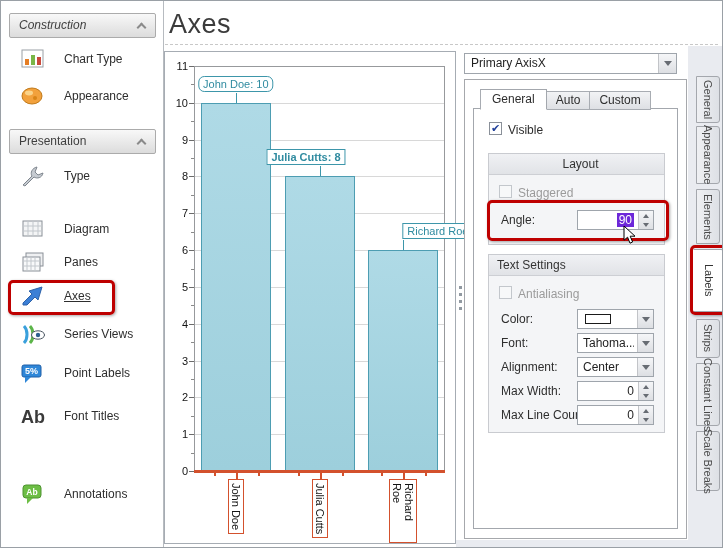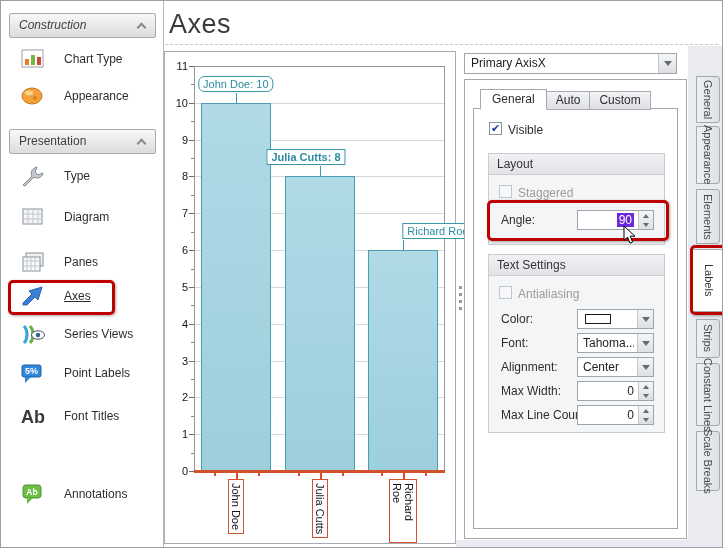--- a/index.html
+++ b/index.html
@@ -149,21 +149,21 @@
           </svg></div>
         <div class="sb-label">Appearance</div>
       </div>
       <div class="sb-header" style="top: 128px;">Presentation<i class="sb-chev"></i></div>
       <div class="sb-item" style="top: 159px;">
         <div class="sb-icon"><svg viewBox="0 0 28 25">
             <path d="M4,21 L13,12 C11,9 13,4 18,3 L16,8 L19,11 L24,9 C23,14 18,15 15,13 L6,22 Z" fill="#C6CBD1" stroke="#7E858D"></path>
           </svg></div>
         <div class="sb-label">Type</div>
       </div>
-      <div class="sb-item" style="top: 200px; text-align: center;">
+      <div class="sb-item" style="top: 212px; text-align: center;">
         <div class="sb-icon"><svg viewBox="0 0 28 25">
             <rect x="4" y="4" width="19" height="15" fill="#F4F5F6" stroke="#8A9097"></rect>
             <path d="M9,4 V19 M14,4 V19 M19,4 V19 M4,9 H23 M4,14 H23" stroke="#C2C7CC" stroke-width="1"></path>
           </svg></div>
         <div class="sb-label">Diagram</div>
       </div>
       <div class="sb-item" style="top: 245px;">
         <div class="sb-icon"><svg viewBox="0 0 28 25">
             <rect x="7" y="3" width="17" height="13" fill="#EFF0F2" stroke="#8A9097"></rect>
             <rect x="4" y="7" width="17" height="14" fill="#F8F9FA" stroke="#8A9097"></rect>
@@ -306,21 +306,21 @@
   <div id="tab-page"></div>
   <div id="top-tabs">
       <div class="top-tab active">General</div>
       <div class="top-tab">Auto</div>
       <div class="top-tab">Custom</div>
     </div>
 
   <span class="cb" id="visible-cb" style="left:488px; top:121px; z-index:4;">✔</span>
   <span class="cb-label" style="left:507px; top:122px; z-index:4;">Visible</span>
 
-  <div class="grp" style="top:152px; height:92px; z-index:4;">
+  <div class="grp" style="top:152px; height:92px; z-index:4;text-align:center;">
     <div class="grp-header">Layout</div>
     <span class="cb dim" style="left:10px; top:31px;"></span>
     <span class="cb-label dim" style="left:29px; top:32px;">Staggered</span>
     <span class="row-label" style="top:59px;">Angle:</span>
     <div class="editor" style="top:56px;">
       <span class="num sel">90</span>
       <span class="spin-btns">
         <span class="up">
             <i class="tri-up-s"></i>
           </span>

